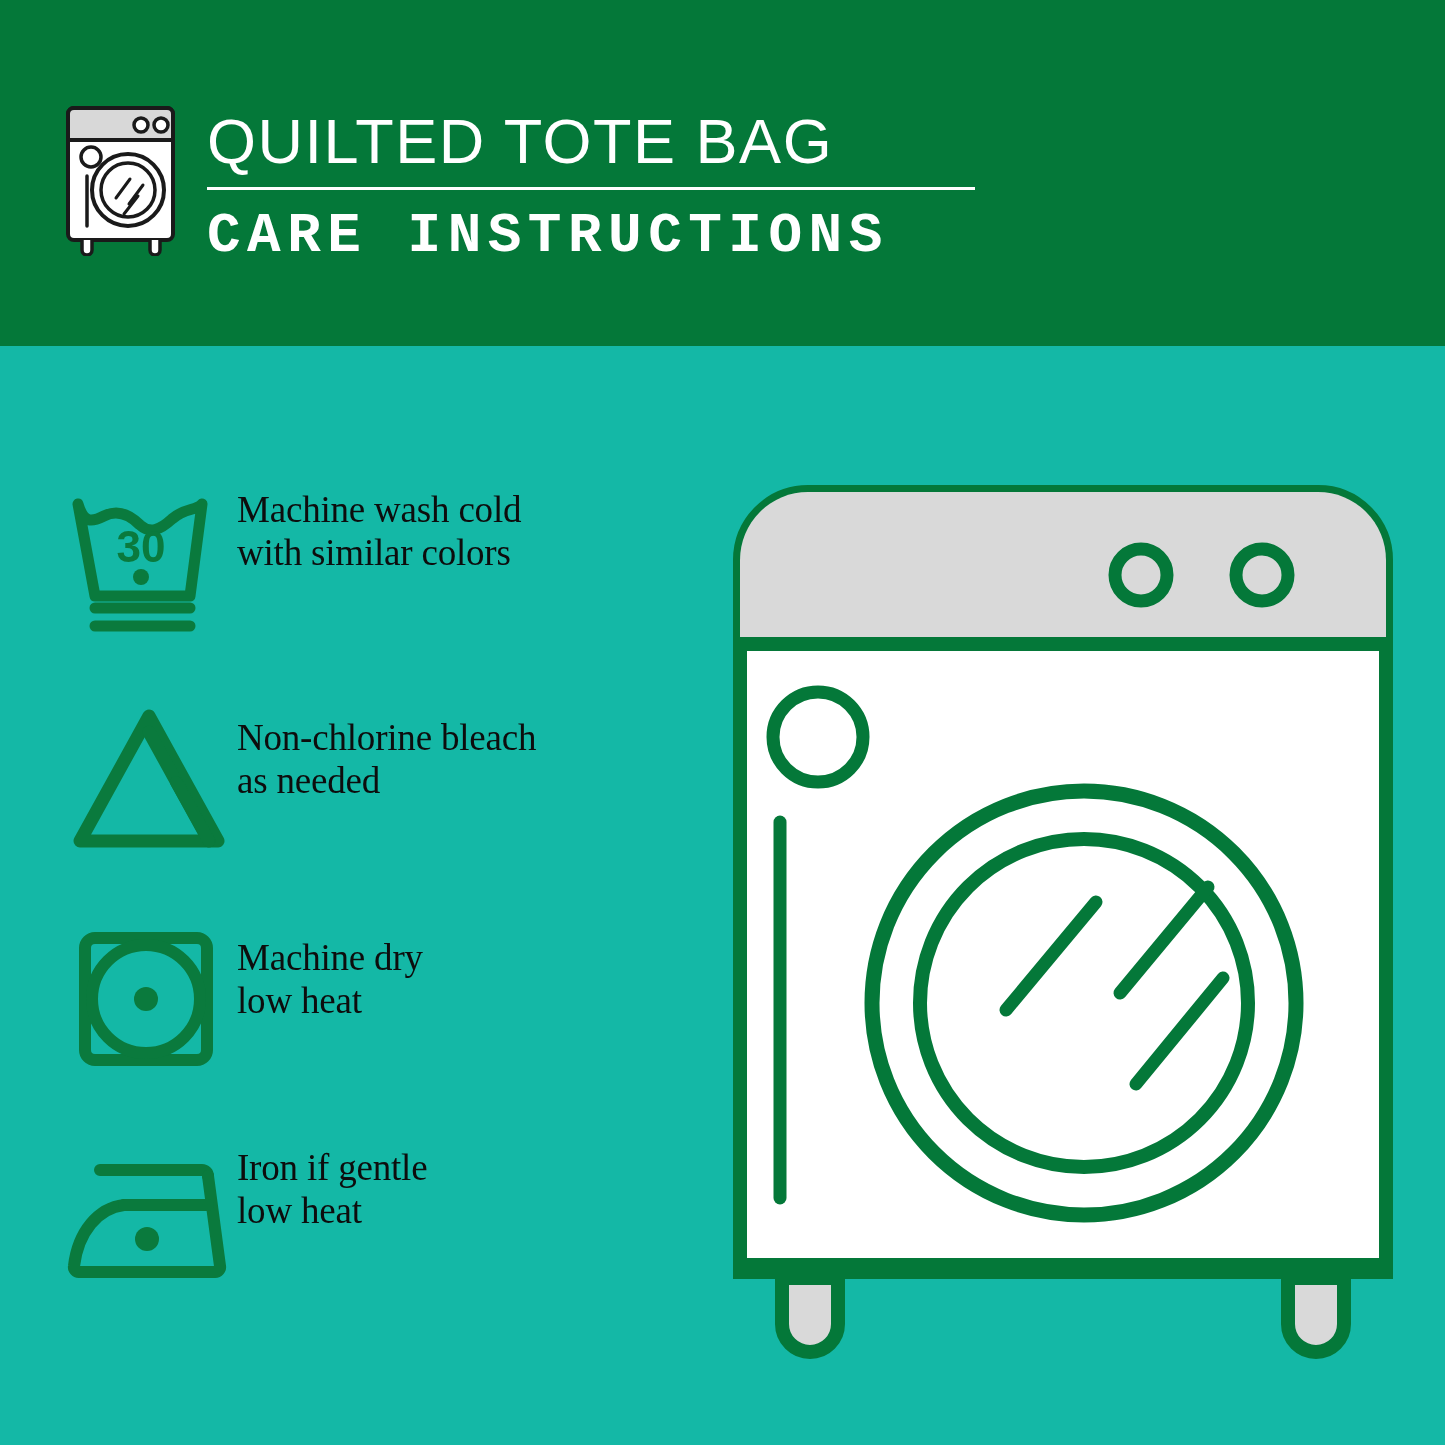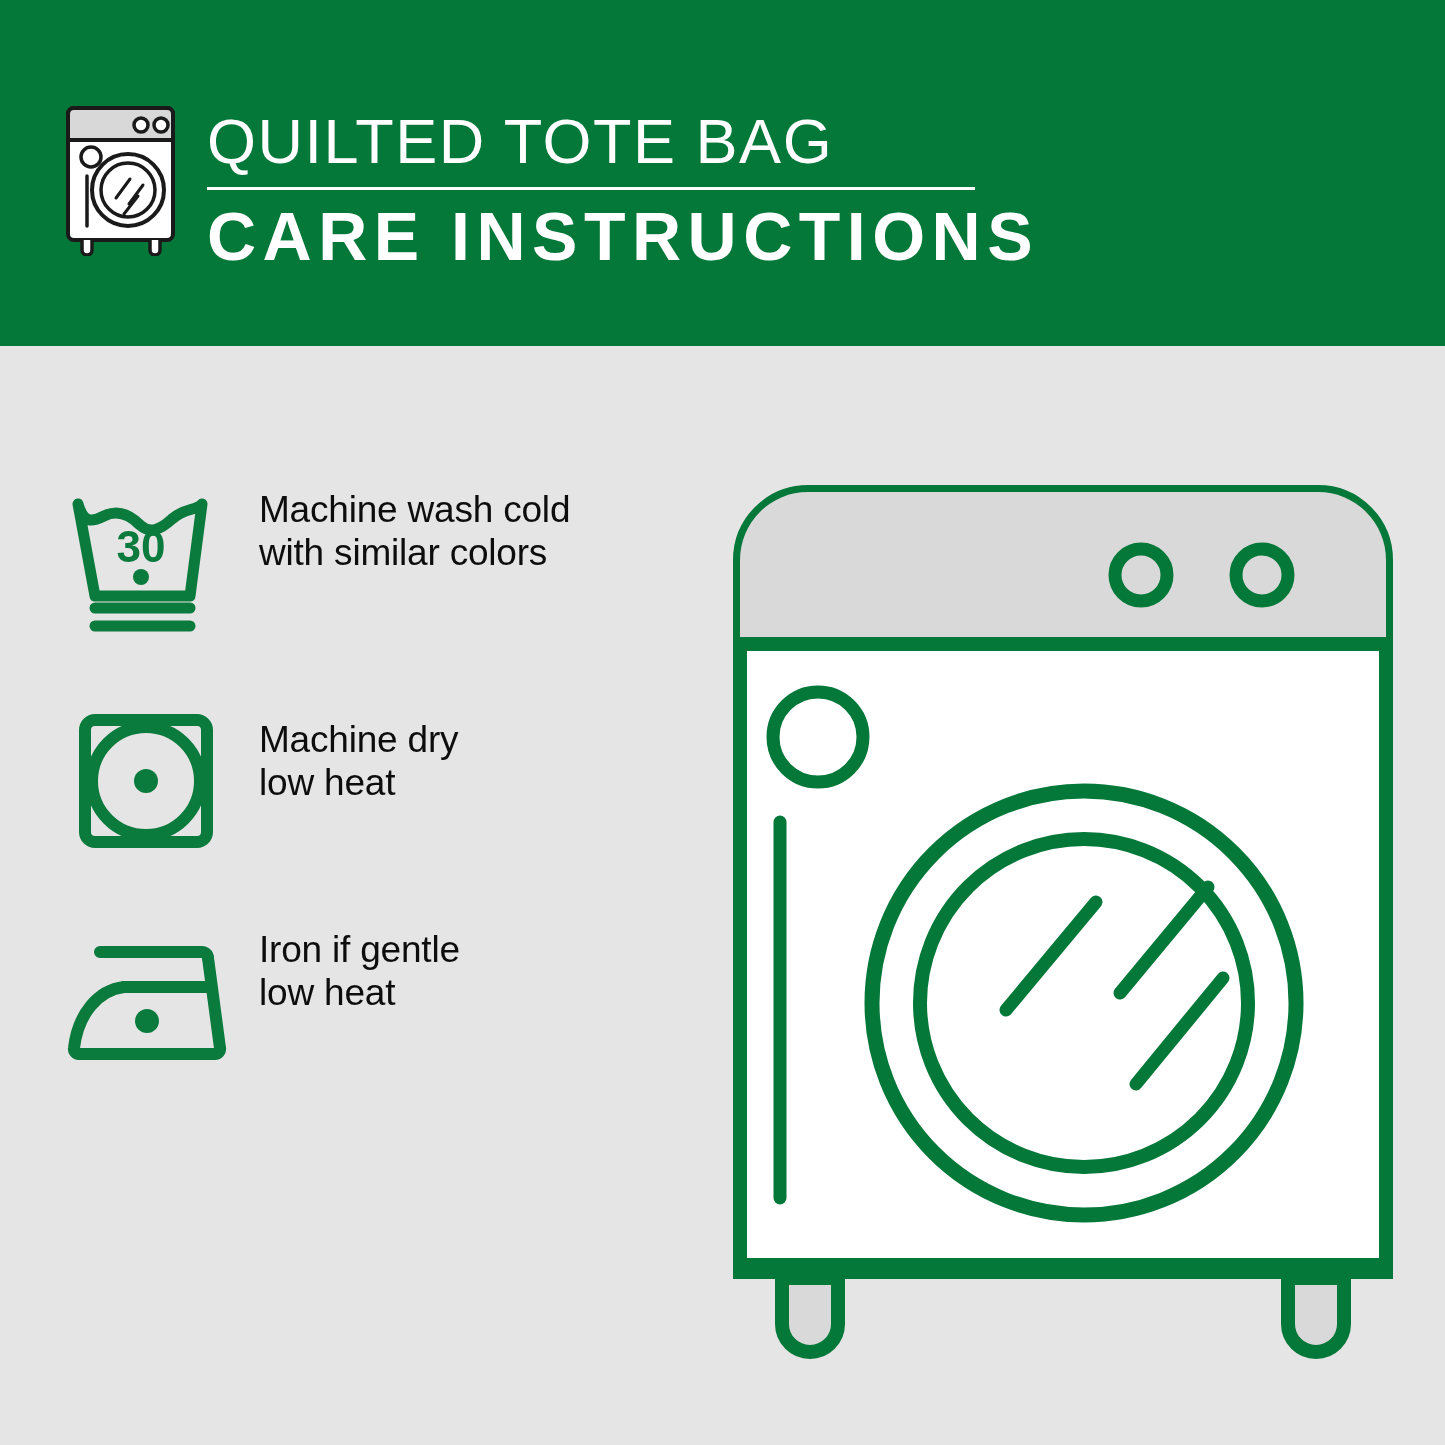--- a/index.html
+++ b/index.html
@@ -7,21 +7,21 @@
     width: 1445px;
     height: 1445px;
     background: #ffffff;
     font-family: "Liberation Sans", sans-serif;
     overflow: hidden;
   }
   .page {
     position: relative;
     width: 1445px;
     height: 1445px;
-    background: #e5e5e5;
+    background: #14b8a6;
   }
 
   
   .header {
     position: absolute;
     left: 0; top: 0;
     width: 1445px;
     height: 346px;
     background: #047839;
   }
@@ -49,25 +49,25 @@
   }
   .title-divider {
     width: 768px;
     height: 3px;
     background: #ffffff;
     margin-top: 9px;
     margin-bottom: 12px;
   }
   .title-sub {
     color: #ffffff;
-    font-size: 68px;
+    font-size: 56px;
     line-height: 68px;
     font-weight: 700;
     letter-spacing: 6.5px;
-    font-family: Liberation Sans, sans-serif;
+    font-family: Liberation Mono, monospace;
     white-space: nowrap;
   }
 
   
   .care-list {
     position: absolute;
     left: 0;
     top: 452px;
     width: 700px;
   }
@@ -82,26 +82,25 @@
     width: 175px;
     min-width: 175px;
     height: 175px;
     margin-left: 62px;
     display: flex;
     align-items: center;
     justify-content: center;
   }
   .care-symbol svg { display: block; }
   .care-label {
-    margin-left: 22px;
     color: #0d0d0d;
     font-size: 37px;
     line-height: 43px;
     font-weight: 400;
-    font-family: Liberation Sans, sans-serif;
+    font-family: Liberation Serif, serif;
     letter-spacing: -0.2px;
   }
   .care-label .ln { display: block; white-space: nowrap; }
 
   
   .row-wash   .care-label { margin-top: 36px; }
   .row-bleach .care-label { margin-top: 46px; }
   .row-dry    .care-label { margin-top: 48px; }
   .row-iron   .care-label { margin-top: 40px; }
 
@@ -180,20 +179,35 @@
           <text x="79" y="84" text-anchor="middle" font-family="Liberation Sans, sans-serif" font-size="44" font-weight="700" fill="#0a7a3d">30</text>
           <circle cx="79" cy="99" r="8" fill="#0a7a3d"></circle>
         </svg>
       </div>
       <div class="care-label">
         <span class="ln">Machine wash cold</span>
         <span class="ln">with similar colors</span>
       </div>
     </div>
 
+    <div class="care-row row-bleach">
+      <div class="care-symbol">
+        <svg viewBox="0 0 175 160" width="175" height="160" xmlns="http://www.w3.org/2000/svg">
+          <g fill="none" stroke="#0a7a3d" stroke-width="13" stroke-linecap="round" stroke-linejoin="round">
+            <path d="M87 14 L 156 139 L 18 139 Z"></path>
+            <line x1="87" y1="30" x2="147" y2="139"></line>
+            <line x1="114" y1="80" x2="147" y2="139" stroke-width="12"></line>
+          </g>
+        </svg>
+      </div>
+      <div class="care-label">
+        <span class="ln">Non-chlorine bleach</span>
+        <span class="ln">as needed</span>
+      </div>
+    </div>
 
     <div class="care-row row-dry">
       <div class="care-symbol">
         <svg viewBox="0 0 175 160" width="175" height="160" xmlns="http://www.w3.org/2000/svg">
           <g fill="none" stroke="#0a7a3d" stroke-width="12" stroke-linecap="round" stroke-linejoin="round">
             <rect x="23" y="18" width="122" height="122" rx="10"></rect>
             <circle cx="84" cy="79" r="54"></circle>
           </g>
           <circle cx="84" cy="79" r="12" fill="#0a7a3d"></circle>
         </svg>

